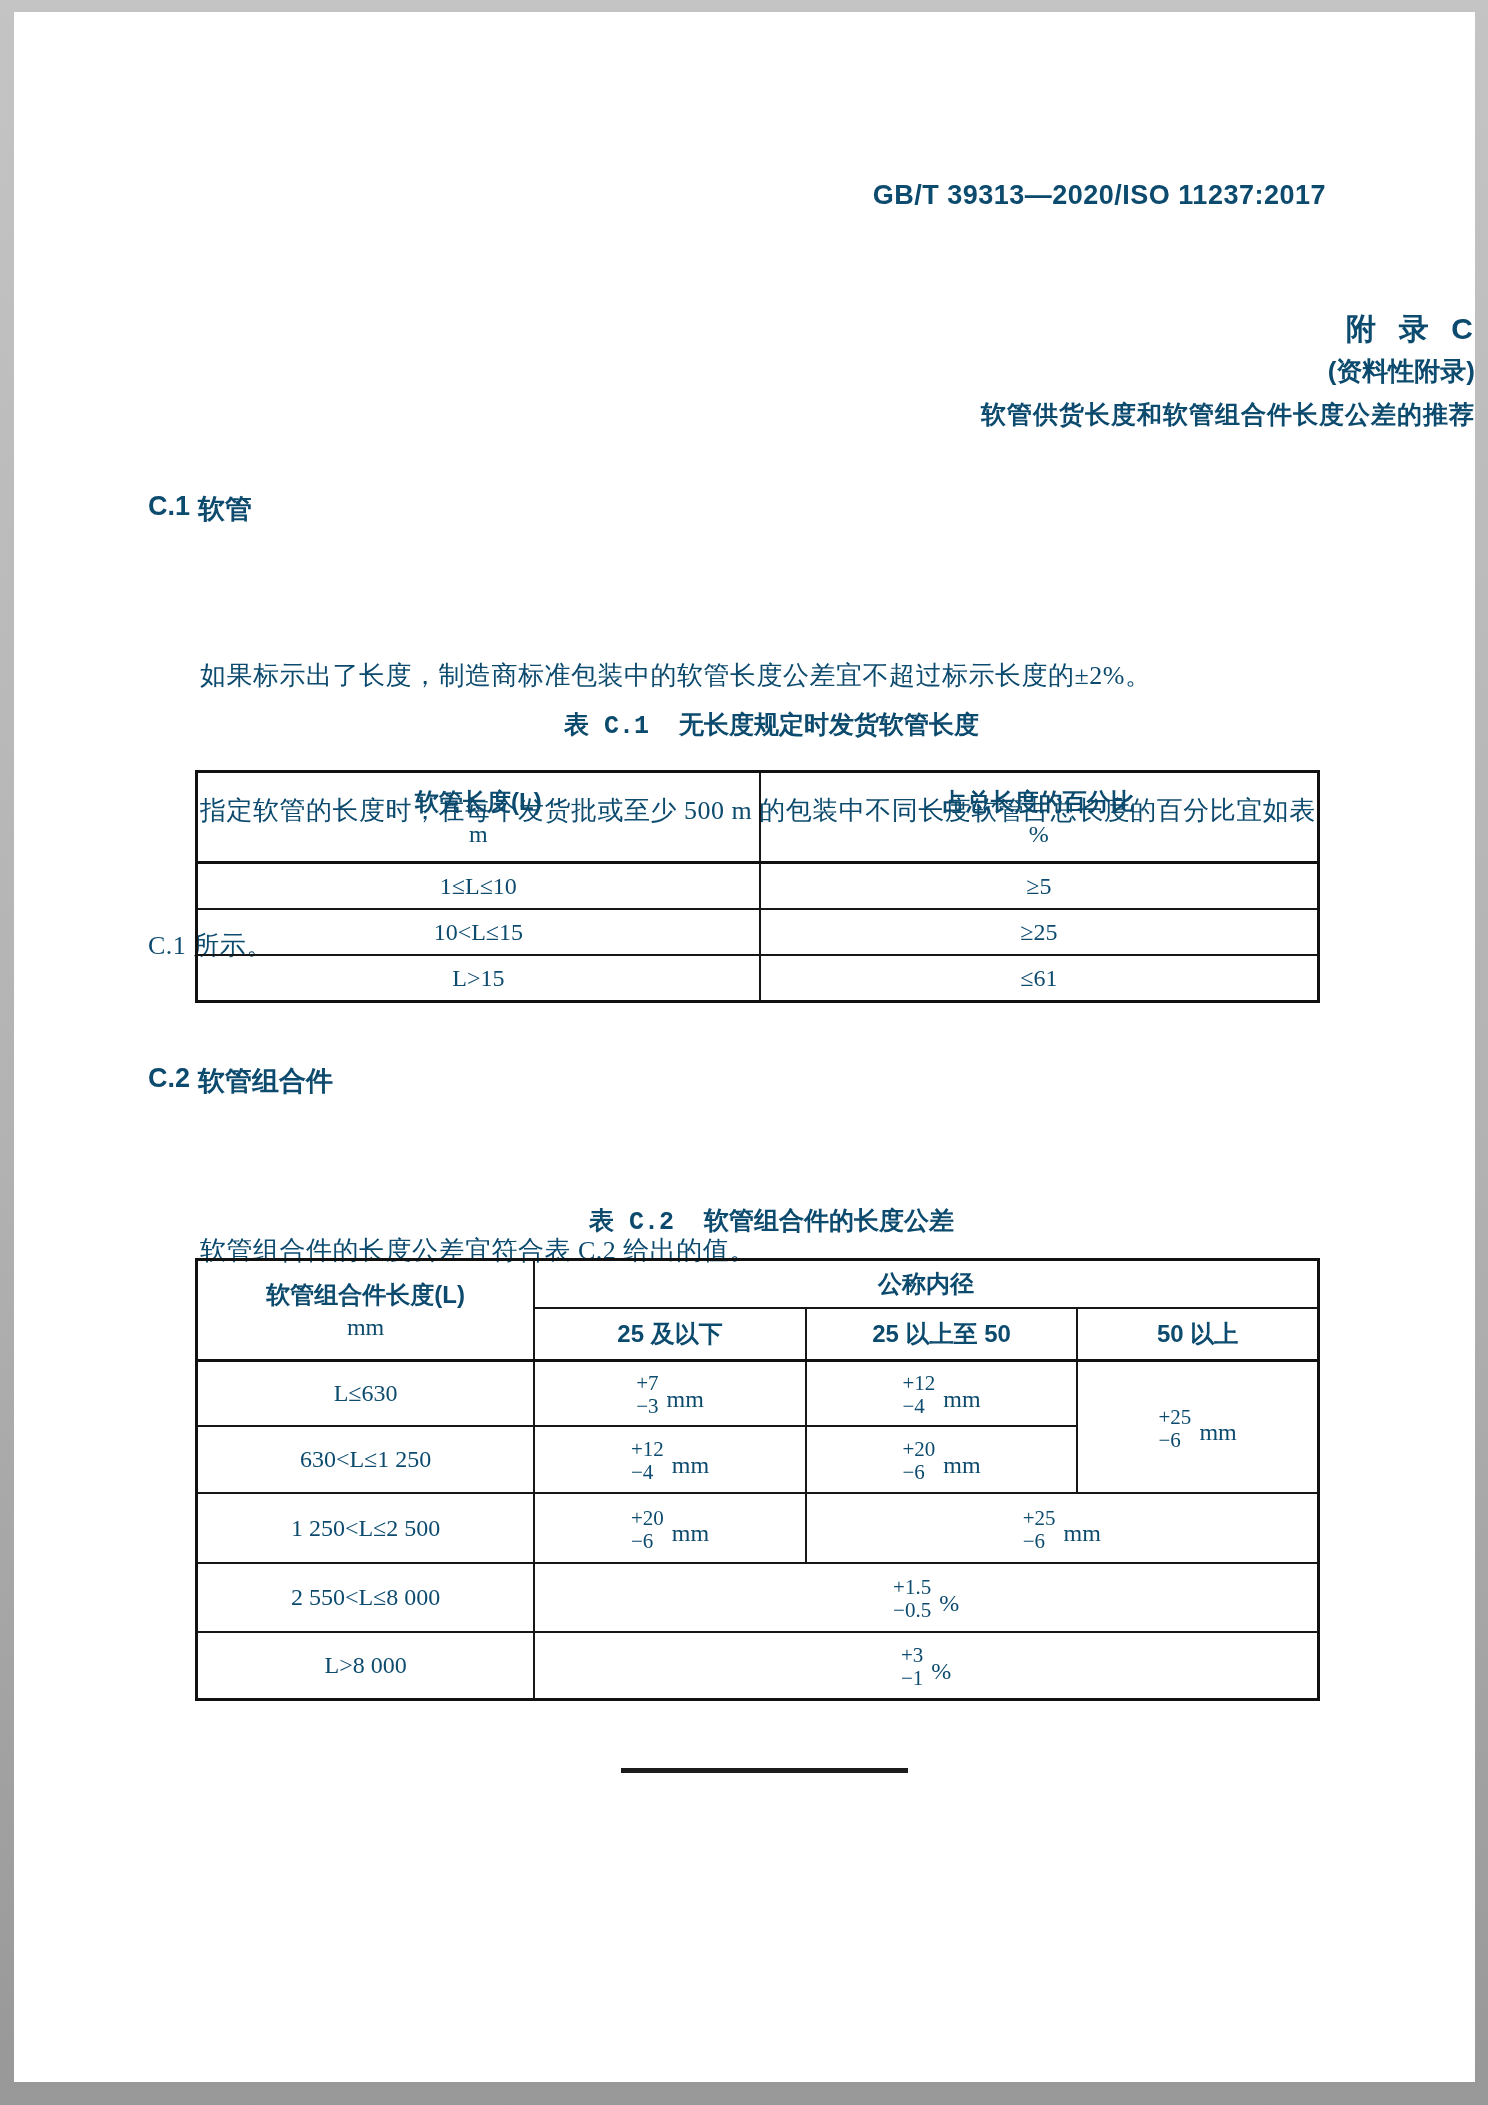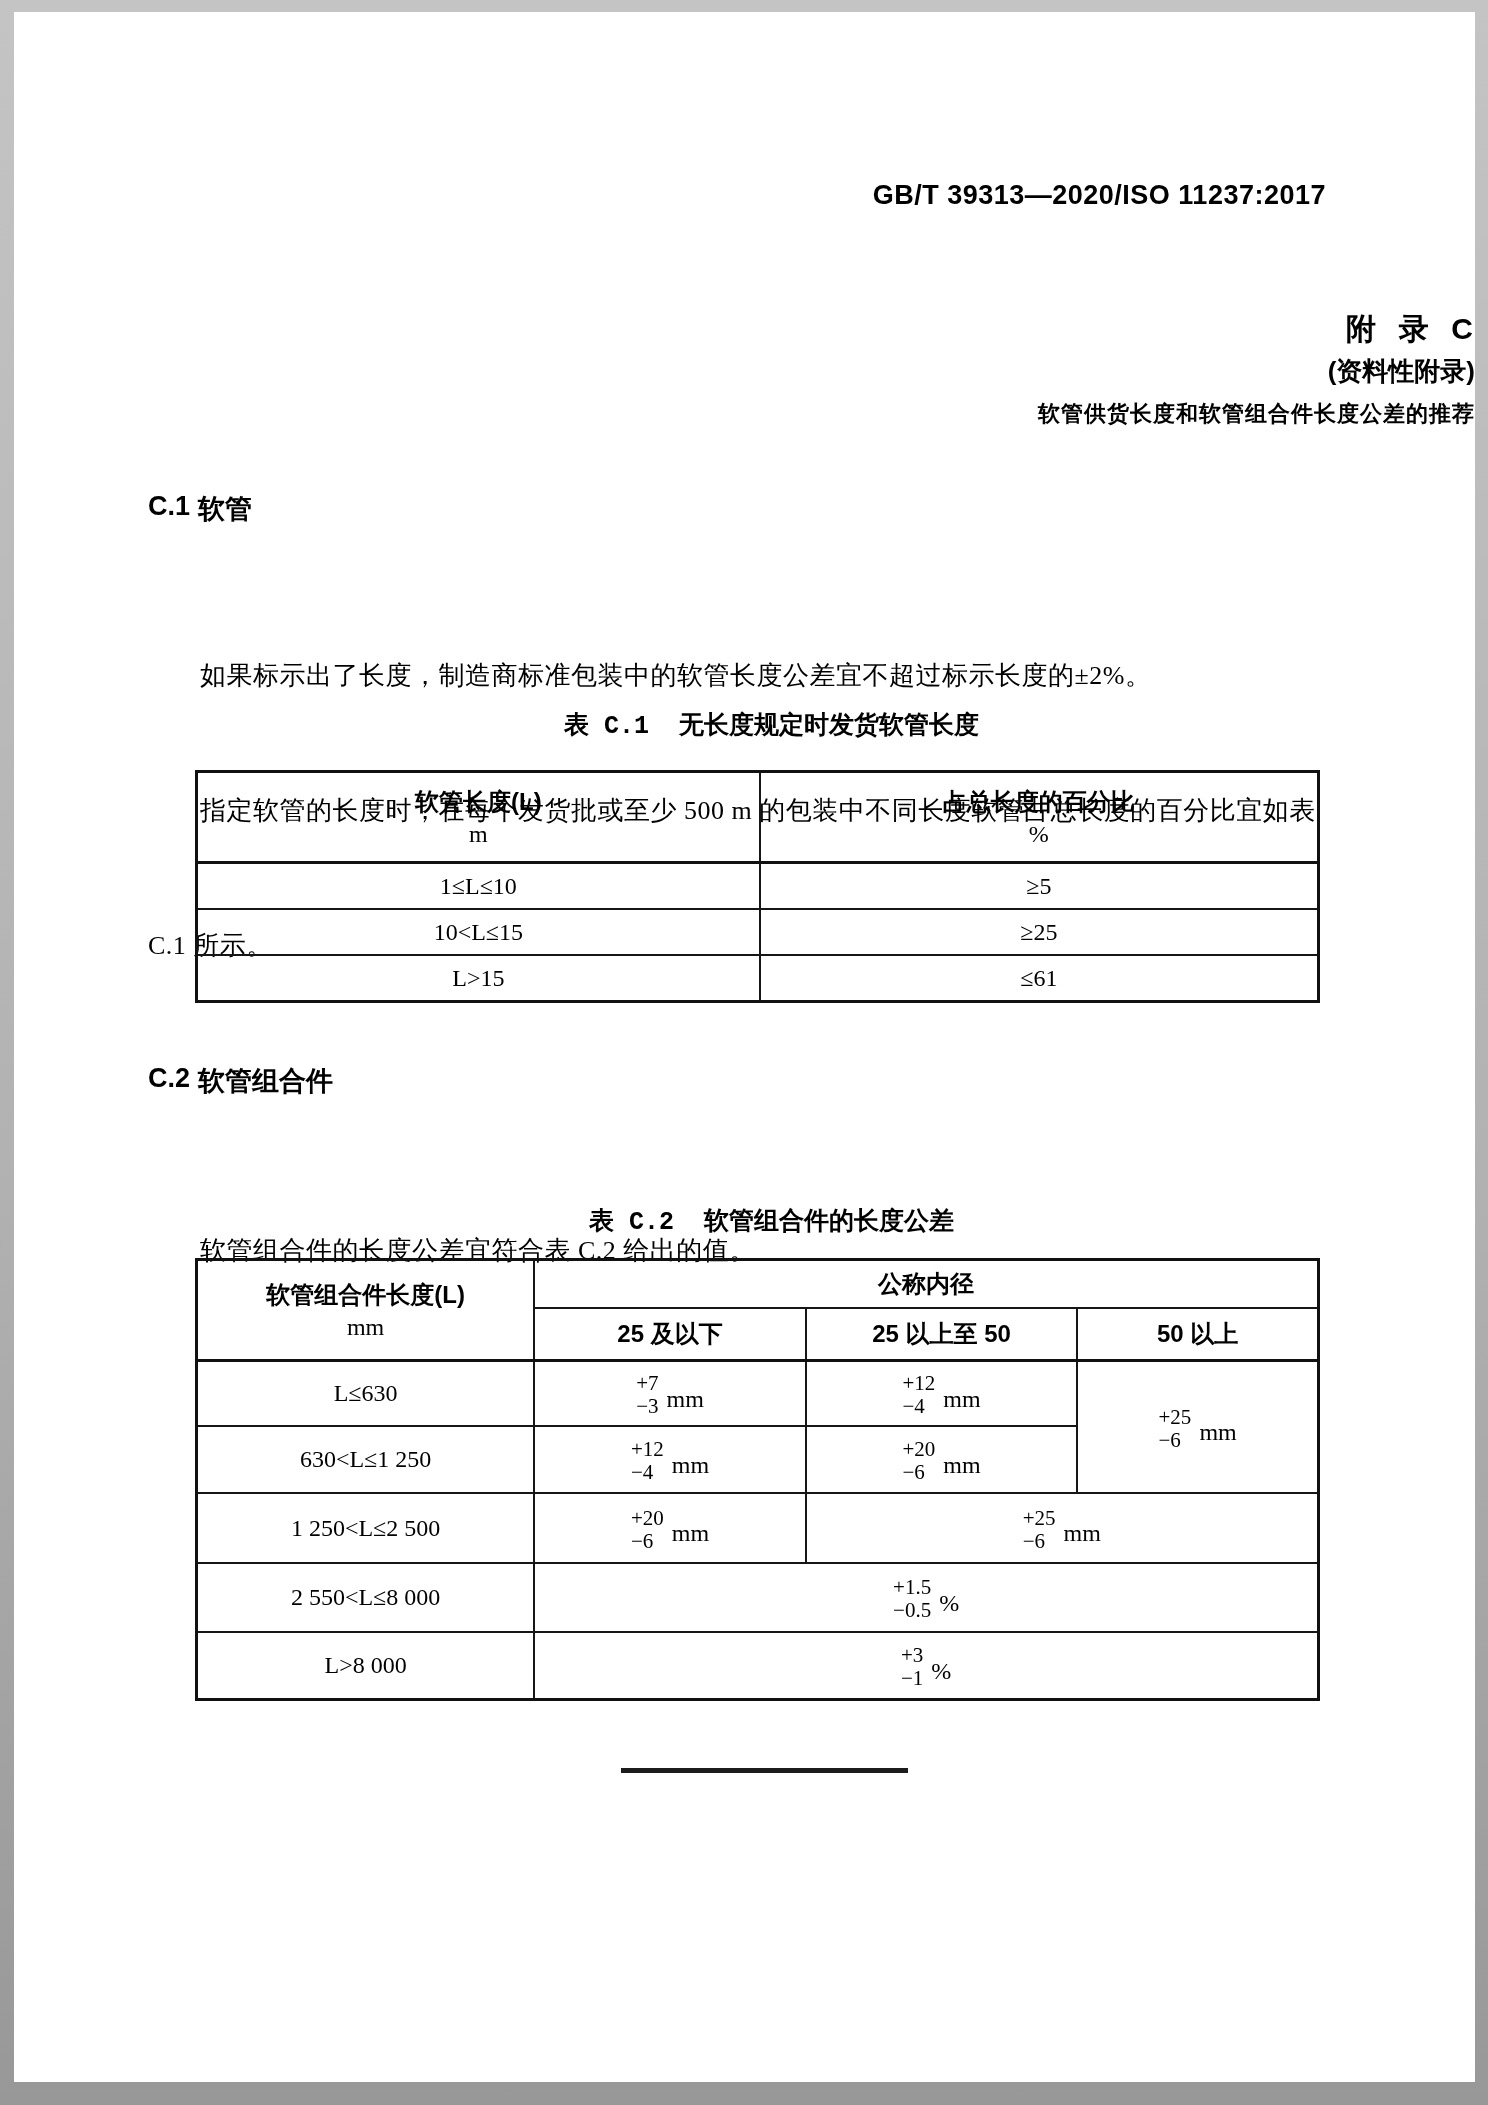--- a/index.html
+++ b/index.html
@@ -8,39 +8,39 @@
   .scan {
     position: relative;
     width: 1488px; height: 2105px;
     background: linear-gradient(180deg, #c4c4c4 0%, #b2b2b2 55%, #989898 100%);
     overflow: hidden;
   }
   .page {
     position: absolute;
     left: 14px; top: 12px; right: 13px; bottom: 23px;
     background: #ffffff;
-    color: #000000;
+    color: #0c4a6e;
   }
 
   .header-code {
     position: absolute; top: 168px; right: 149px;
     font-family: "Liberation Sans", "DejaVu Sans", sans-serif;
     font-weight: bold; font-size: 27px; letter-spacing: 0.5px;
     white-space: pre;
   }
 
   .appendix-block {
     position: absolute; top: 296px; left: 0; width: 100%;
     text-align: right;
     font-family: "Liberation Sans", "DejaVu Sans", sans-serif;
     font-weight: bold;
   }
   .appendix-title   { font-size: 30px; line-height: 42px; white-space: pre; letter-spacing: 2px; }
   .appendix-subtitle{ font-size: 26px; line-height: 42px; }
-  .appendix-heading { font-size: 22px; line-height: 44px; letter-spacing: 1px; }
+  .appendix-heading { font-size: 25px; line-height: 44px; letter-spacing: 1px; }
 
   .section-heading {
     position: absolute; left: 134px;
     font-family: "Liberation Sans", "DejaVu Sans", sans-serif;
     font-weight: bold; font-size: 27px;
     display: flex; gap: 8px; white-space: pre;
   }
   .sec-c1 { top: 479px; }
   .sec-c2 { top: 1051px; }
 

